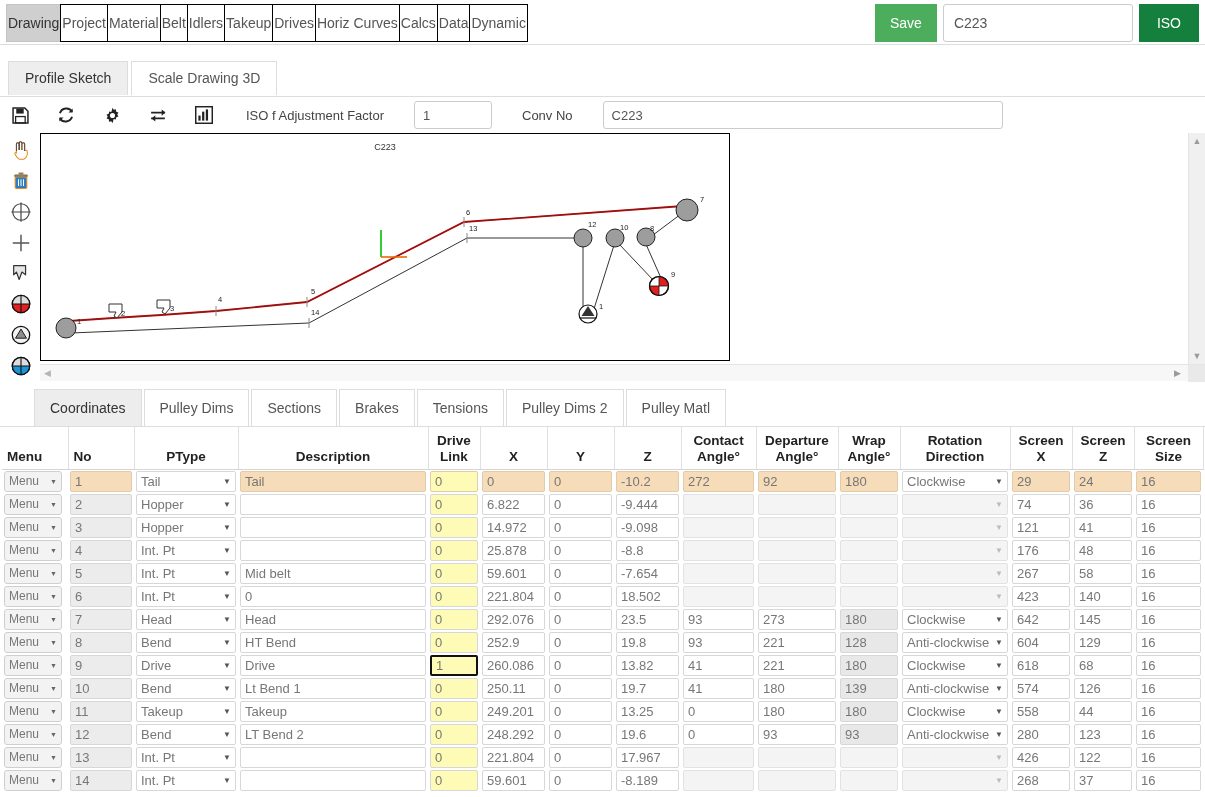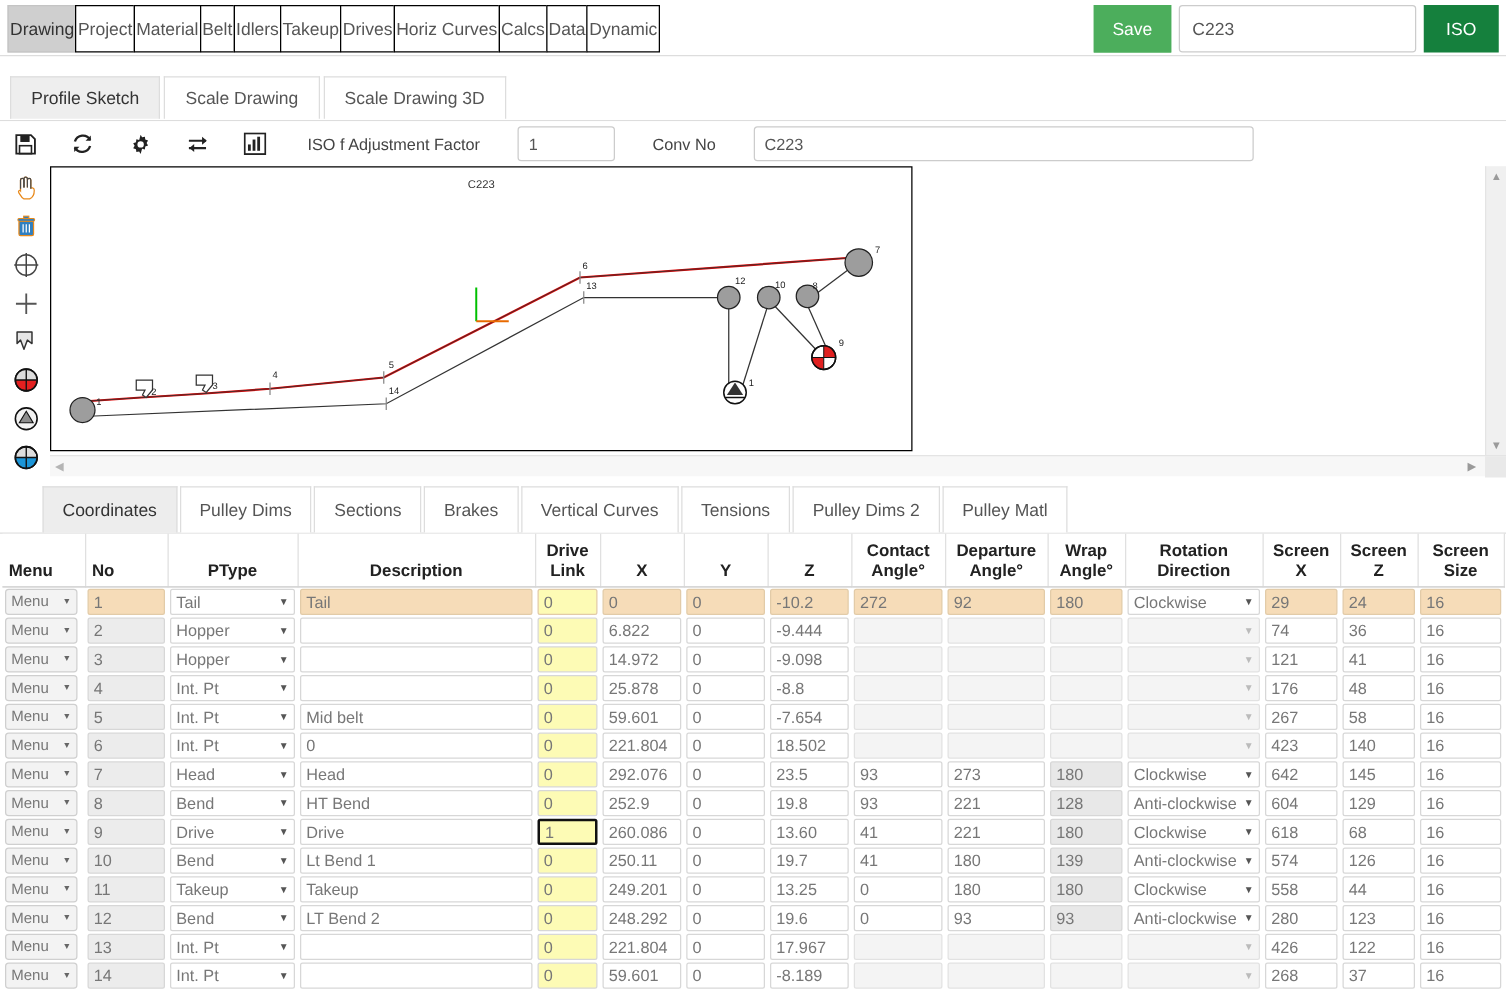--- a/index.html
+++ b/index.html
@@ -327,21 +327,20 @@
       <div class="nav-tab">Dynamic</div>
     </div>
   <div class="nav-spacer"></div>
   <div class="btn-save">Save</div>
   <input class="conv-input-top" value="C223" style="">
   <div class="btn-iso">ISO</div>
 </div>
 
 <div class="subtabs" id="subtabs">
     <div class="subtab active">Profile Sketch</div>
-    <div class="subtab">Scale Drawing</div>
     <div class="subtab">Scale Drawing 3D</div>
   </div>
 
 <div class="toolbar">
   <div class="tool-icon">
     <svg width="17" height="17" viewBox="0 0 16 16">
         <path d="M1 1h11l3 3v11H1V1z" fill="none" stroke="#222" stroke-width="1.4"></path>
         <rect x="4" y="1.6" width="7" height="4.6" fill="#222"></rect>
         <rect x="3.4" y="9" width="9" height="6" fill="none" stroke="#222" stroke-width="1.2"></rect>
       </svg>
@@ -529,21 +528,20 @@
       <div class="corner"></div>
     </div>
   </div>
 </div>
 
 <div class="lowtabs" id="lowtabs">
     <div class="lowtab active">Coordinates</div>
     <div class="lowtab">Pulley Dims</div>
     <div class="lowtab">Sections</div>
     <div class="lowtab">Brakes</div>
-    <div class="lowtab">Vertical Curves</div>
     <div class="lowtab">Tensions</div>
     <div class="lowtab">Pulley Dims 2</div>
     <div class="lowtab">Pulley Matl</div>
   </div>
 
 <div class="tablewrap">
   <table class="grid">
     <colgroup>
       <col style="width:66px">
         <col style="width:66px">
@@ -973,21 +971,21 @@
           <td>
             <div class="cell yellowcell focused">1</div>
           </td>
           <td>
             <div class="cell">260.086</div>
           </td>
           <td>
             <div class="cell">0</div>
           </td>
           <td>
-            <div class="cell">13.60</div>
+            <div class="cell">13.82</div>
           </td>
           <td>
             <div class="cell">41</div>
           </td>
           <td>
             <div class="cell">221</div>
           </td>
           <td>
             <div class="cell sel">180</div>
           </td>

